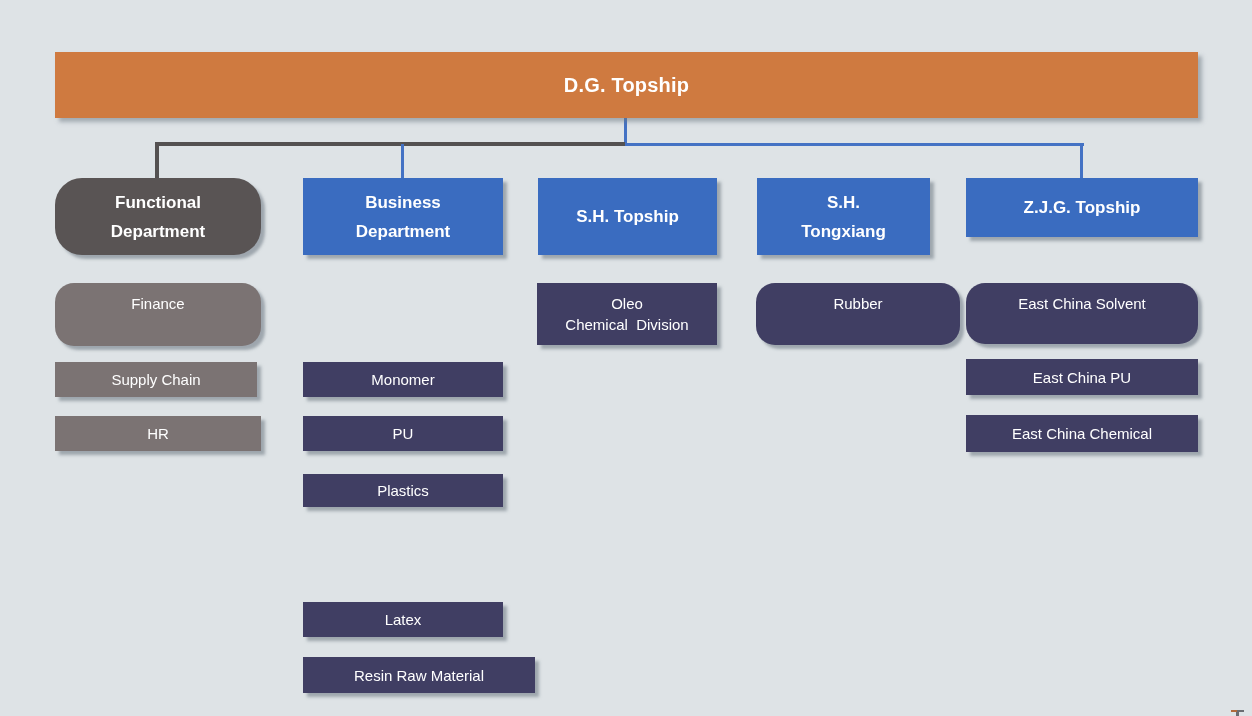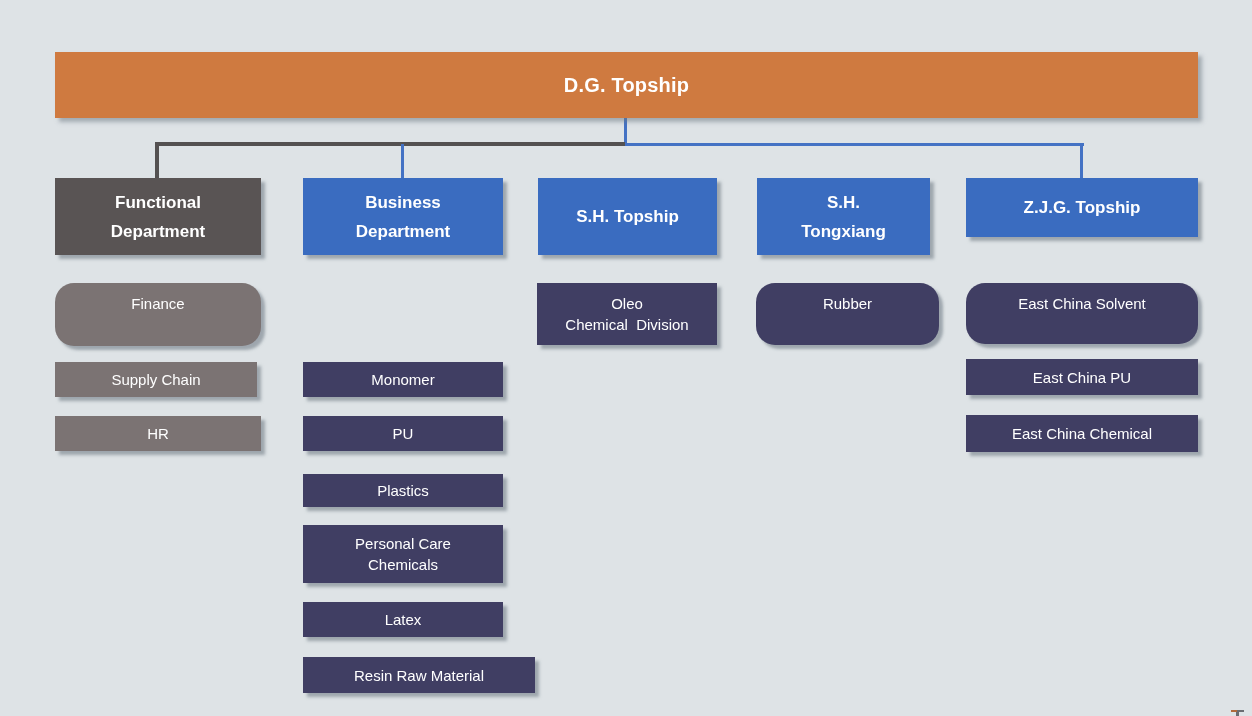--- a/index.html
+++ b/index.html
@@ -37,21 +37,21 @@
     background:var(--root-fill);
     font-weight:bold;font-size:20px;letter-spacing:.2px;
     box-shadow:4px 4px 4px rgba(105,117,128,.5);
     z-index:2;
   }
   .hdr{
     font-weight:bold;font-size:17px;line-height:29px;
     z-index:2;
   }
   .hdr.blue{background:var(--header-blue);}
-  .hdr.gray{background:var(--header-gray);}
+  .hdr.gray{background:var(--header-gray);border-radius:27px;}
   .child{font-size:15px;line-height:21px;z-index:2;}
   .child.gray{background:var(--child-gray);}
   .child.navy{background:var(--child-navy);}
   .top-align{align-items:flex-start;padding-top:10px;border-radius:19px;}
   .line{position:absolute;z-index:1;}
   .line.gray{background:var(--connector-gray);}
   .line.blue{background:var(--connector-blue);}
   .t-mark{
     position:absolute;left:1231px;top:709px;width:13px;height:7px;
     z-index:3;
@@ -78,32 +78,30 @@
 Department</div>
   <div class="box child gray top-align" style="left:55px;top:283px;width:206px;height:63px;">Finance</div>
   <div class="box child gray" style="left:55px;top:362px;width:202px;height:35px;">Supply Chain</div>
   <div class="box child gray" style="left:55px;top:416px;width:206px;height:35px;">HR</div>
 
   <div class="box hdr blue" style="left:303px;top:178px;width:200px;height:77px;">Business
 Department</div>
   <div class="box child navy" style="left:303px;top:362px;width:200px;height:35px;">Monomer</div>
   <div class="box child navy" style="left:303px;top:416px;width:200px;height:35px;">PU</div>
   <div class="box child navy" style="left:303px;top:474px;width:200px;height:33px;">Plastics</div>
-  <div class="box child navy" style="left:303px;top:525px;width:200px;height:58px;">Personal Care
-Chemicals</div>
   <div class="box child navy" style="left:303px;top:602px;width:200px;height:35px;text-align:center;">Latex</div>
   <div class="box child navy" style="left:303px;top:657px;width:232px;height:36px;">Resin Raw Material</div>
 
   <div class="box hdr blue" style="left:538px;top:178px;width:179px;height:77px;">S.H. Topship</div>
   <div class="box child navy" style="left:537px;top:283px;width:180px;height:62px;">Oleo
 Chemical&nbsp; Division</div>
 
   <div class="box hdr blue" style="left:757px;top:178px;width:173px;height:77px;">S.H.
 Tongxiang</div>
-  <div class="box child navy top-align" style="left:756px;top:283px;width:183px;height:62px;">Rubber</div>
+  <div class="box child navy top-align" style="left:756px;top:283px;width:204px;height:62px;">Rubber</div>
 
   <div class="box hdr blue" style="left:966px;top:178px;width:232px;height:59px;">Z.J.G. Topship</div>
   <div class="box child navy top-align" style="left:966px;top:283px;width:232px;height:61px;">East China Solvent</div>
   <div class="box child navy" style="left:966px;top:359px;width:232px;height:36px;">East China PU</div>
   <div class="box child navy" style="left:966px;top:415px;width:232px;height:37px;">East China Chemical</div>
 
   <div class="t-mark">
     <div class="bar-left"></div>
     <div class="bar-right"></div>
     <div class="stem"></div>

